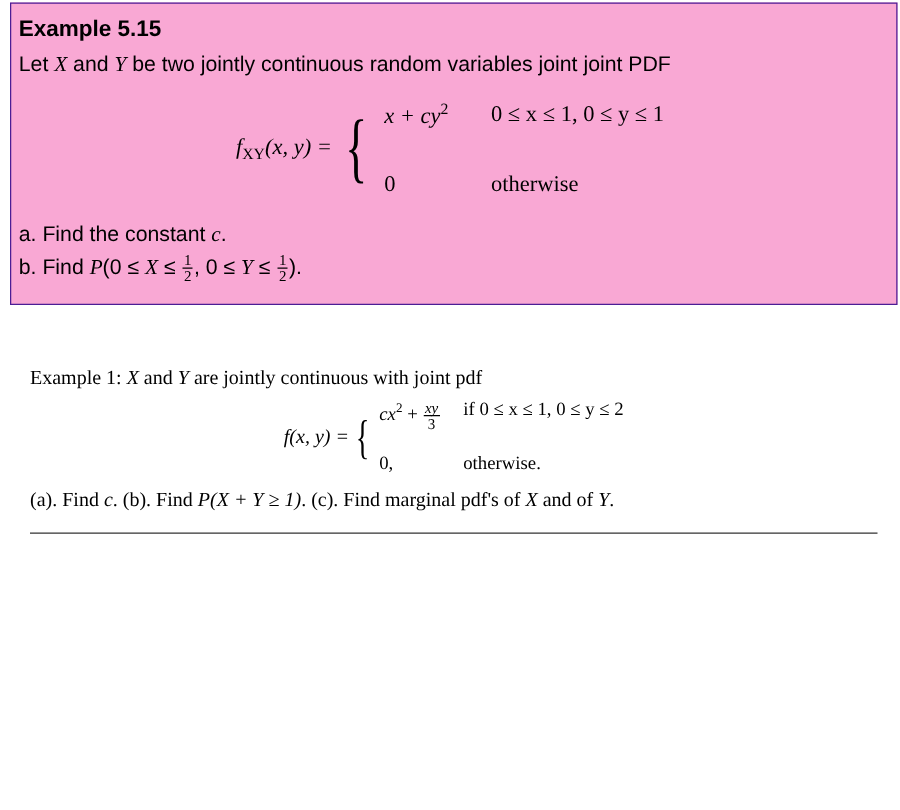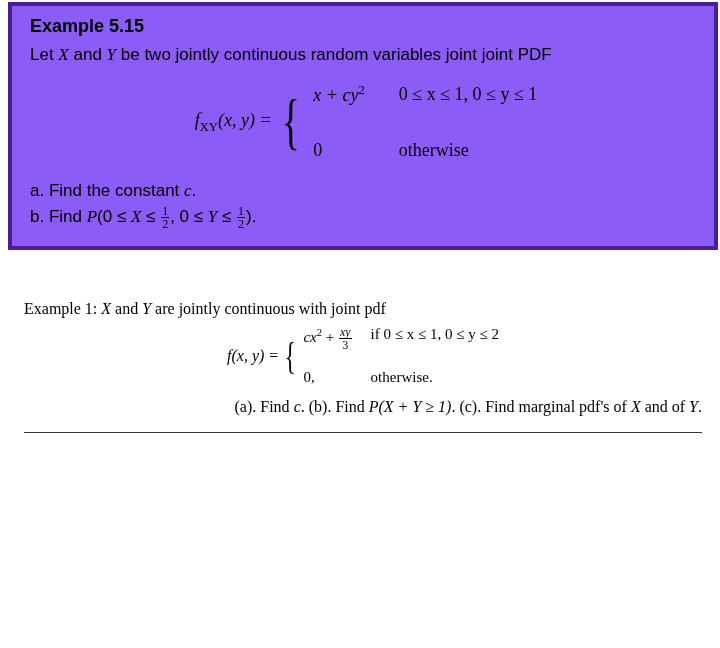--- a/index.html
+++ b/index.html
@@ -8,24 +8,24 @@
       box-sizing: border-box;
     }
     body {
       font-family: Arial, Helvetica, sans-serif;
       background: #fff;
       width: 720px;
       height: 648px;
       color: #000;
     }
     .box1 {
-      border: 4px solid #4c1d95;
+      border: 1px solid #4c1d95;
       margin: 2px 2px 0 8px;
-      padding: 10px 12px 16px 18px;
-      background: #8b5cf6;
+      padding: 10px 12px 16px 6px;
+      background: #f9a8d4;
     }
     .title {
       font-weight: bold;
       font-size: 18px;
       margin-bottom: 6px;
     }
     .intro {
       font-size: 17px;
       line-height: 1.4;
     }
@@ -121,21 +121,20 @@
     }
     .cell2 {
       font-style: italic;
       font-size: 15px;
     }
     .cond2 {
       font-size: 15px;
     }
     .q2 {
       font-size: 16px;
-      text-align: right;
     }
     .math-i { font-style: italic; }
     .sub { font-size: 0.7em; vertical-align: sub; font-style: normal; }
     .sup { font-size: 0.7em; vertical-align: super; font-style: normal; }
   </style>
 </head>
 <body>
 
 <div class="box1">
   <div class="title">Example 5.15</div>

